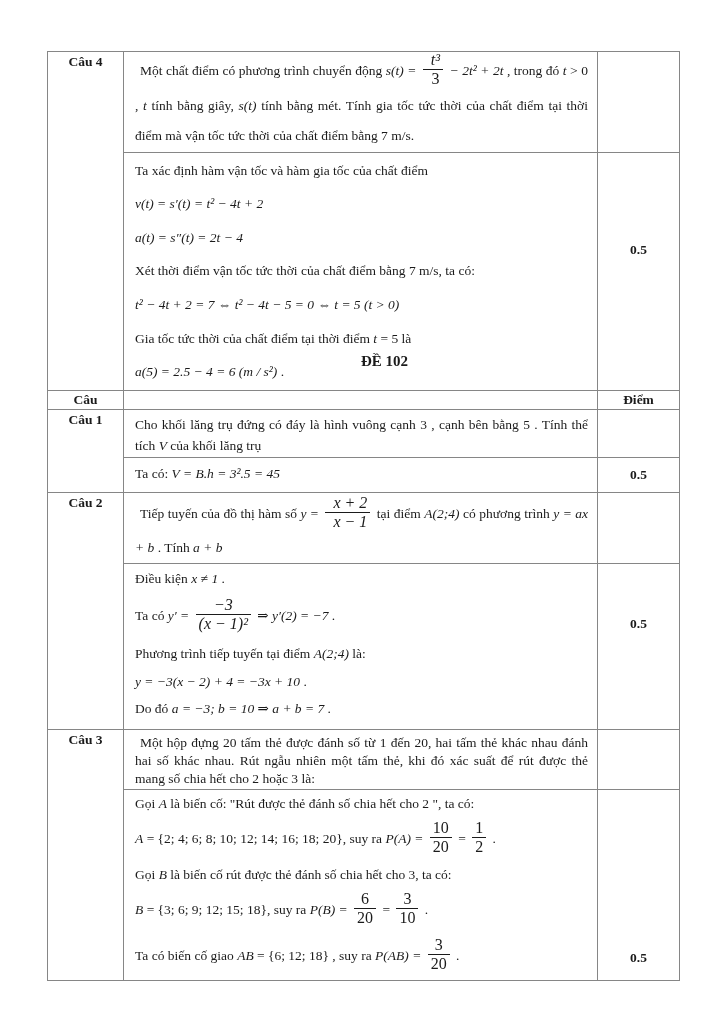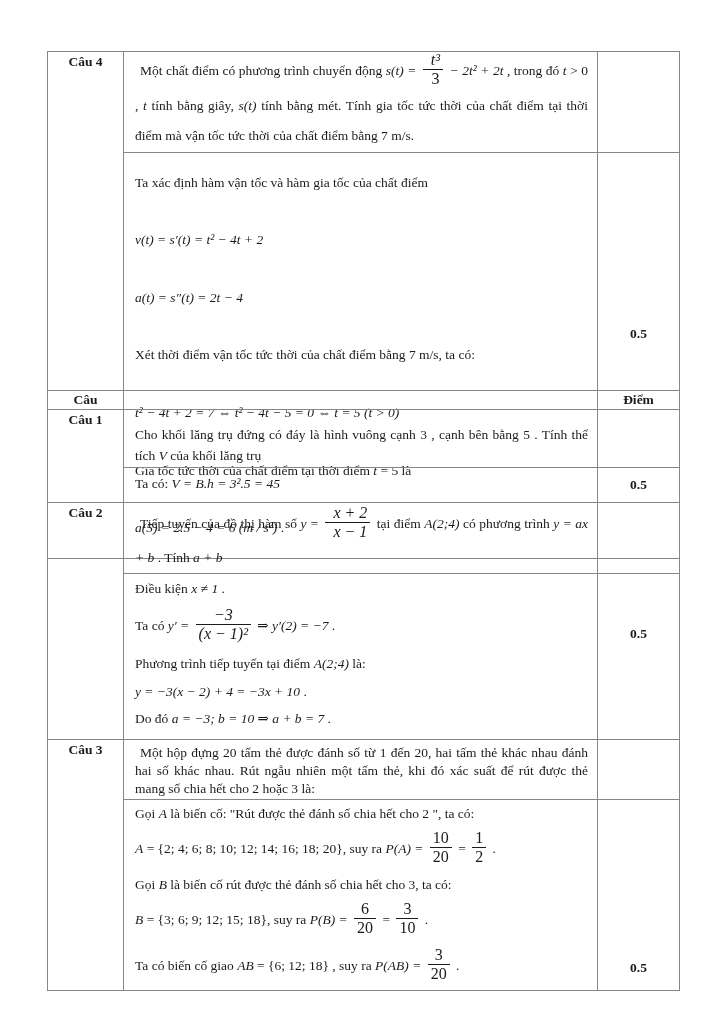--- a/index.html
+++ b/index.html
@@ -19,24 +19,24 @@
   tr.r-hdr td{text-align:center;font-weight:bold;vertical-align:middle;}
   td.score{vertical-align:middle;text-align:center;}
   tr.r-c4s td.score{padding-bottom:42px;}
   tr.r-c2s td.score{padding-bottom:46px;}
   tr.r-c3s td.score{vertical-align:bottom;padding-bottom:14px;}
   .para{margin:0;}
   .just{text-align:justify;}
   .b{font-weight:bold;}
   .mi{font-style:italic;}
   .q-c4{line-height:30px;text-indent:5px;}
-  .q1{line-height:21px;padding-top:13px;}
+  .q1{line-height:21px;padding-top:3px;}
   .q2{line-height:27px;text-indent:5px;padding-top:2px;}
   .q3{line-height:18px;text-indent:5px;padding-top:3px;}
-  .c4s .line{padding:20px 0;line-height:1.3;}
+  .c4s .line{padding:8px 0;line-height:1.3;}
   .c1s .line{padding:6px 0;line-height:1.3;}
   .c2s .line{padding:5px 0;line-height:1.3;}
   .c3s .line{padding:4px 0;line-height:1.3;}
   .frac{display:inline-block;vertical-align:middle;text-align:center;margin:0 3px;
         position:relative;top:-2px;font-size:16px;line-height:1.15;}
   .frac .num{display:block;border-bottom:1px solid var(--text);padding:0 3px;}
   .frac .den{display:block;padding:0 3px;}
   .heading{position:absolute;left:0;top:353px;width:725px;box-sizing:border-box;
            padding-left:44px;text-align:center;font-weight:bold;font-size:15px;}
 </style>
@@ -71,20 +71,21 @@
           <p class="para line"><span class="tx">Gia tốc tức thời của chất điểm tại thời điểm </span><span class="mi">t</span><span class="tx"> = 5 là</span></p>
           <p class="para line"><span class="mi">a(5) = 2.5 − 4 = 6 (m / s²)</span><span class="tx"> .</span></p>
         </td>
         <td class="score">
           <span class="b">0.5</span>
         </td>
       </tr>
     </tbody>
   </table>
 
+  <div class="heading">ĐỀ 102</div>
 
   <table class="tbl t2">
     <colgroup>
         <col style="width:76px">
         <col style="width:474px">
         <col style="width:82px">
       </colgroup>
     <tbody>
       <tr class="r-hdr">
         <td>

